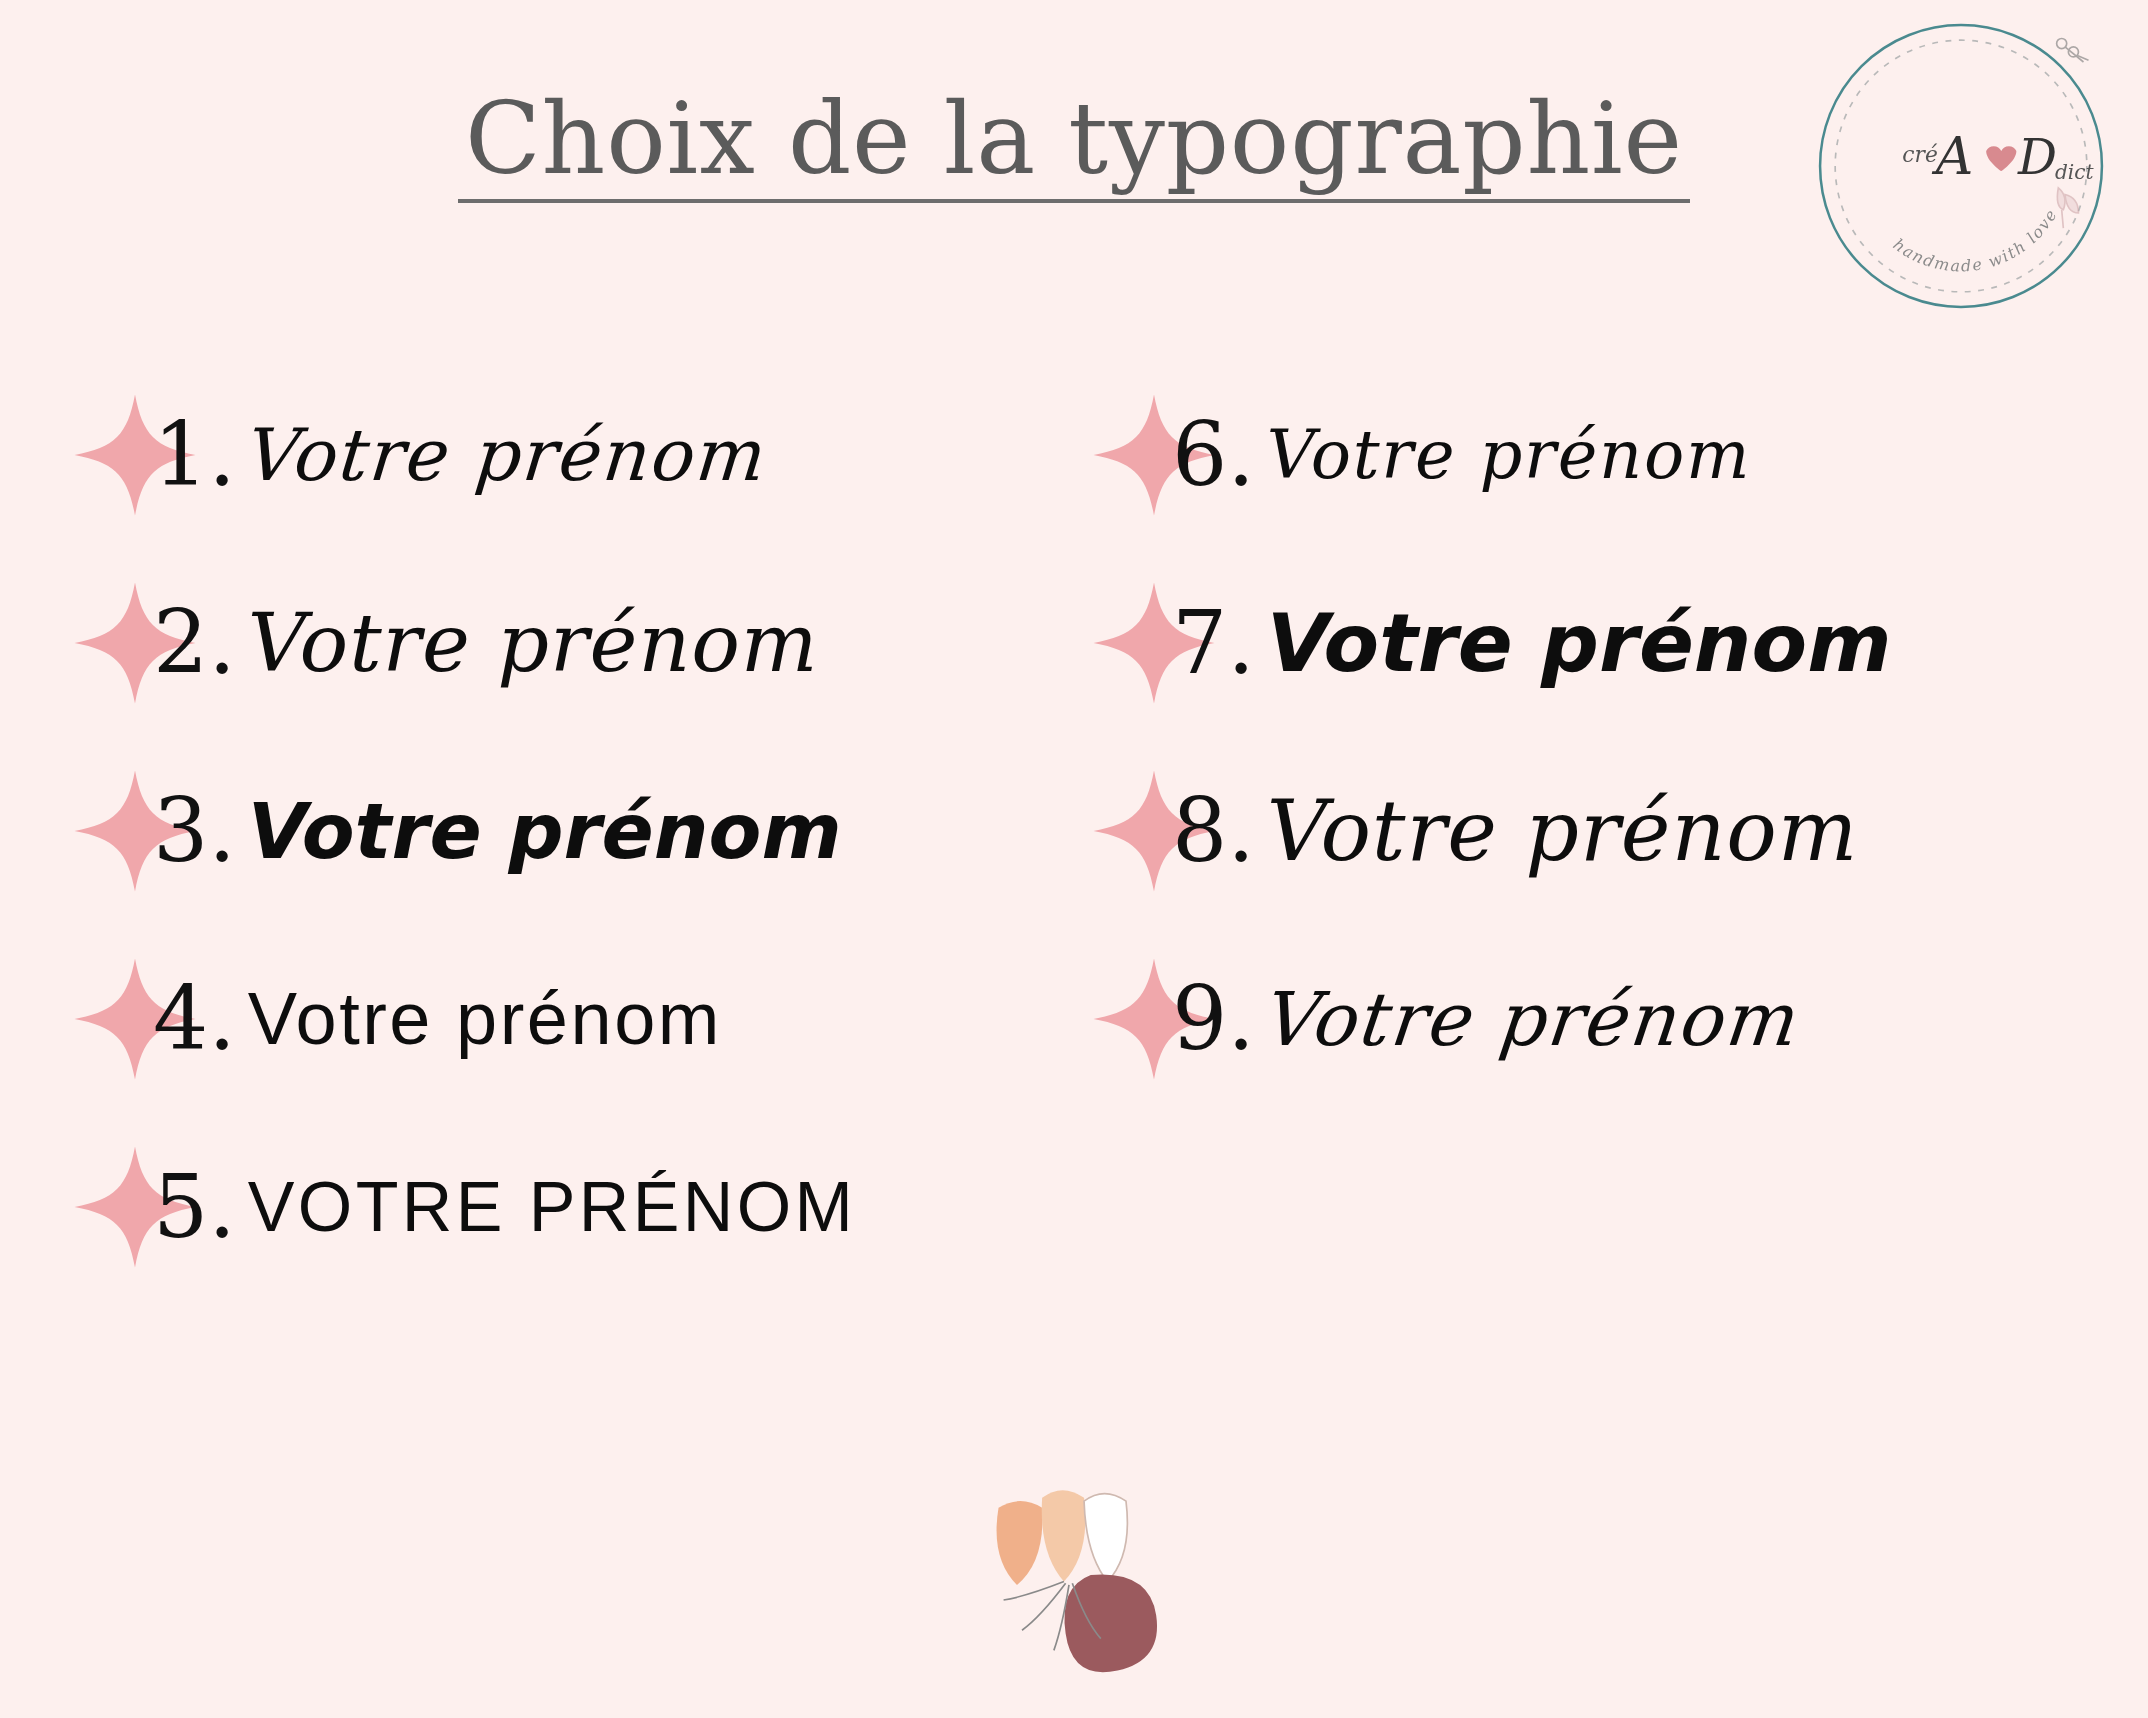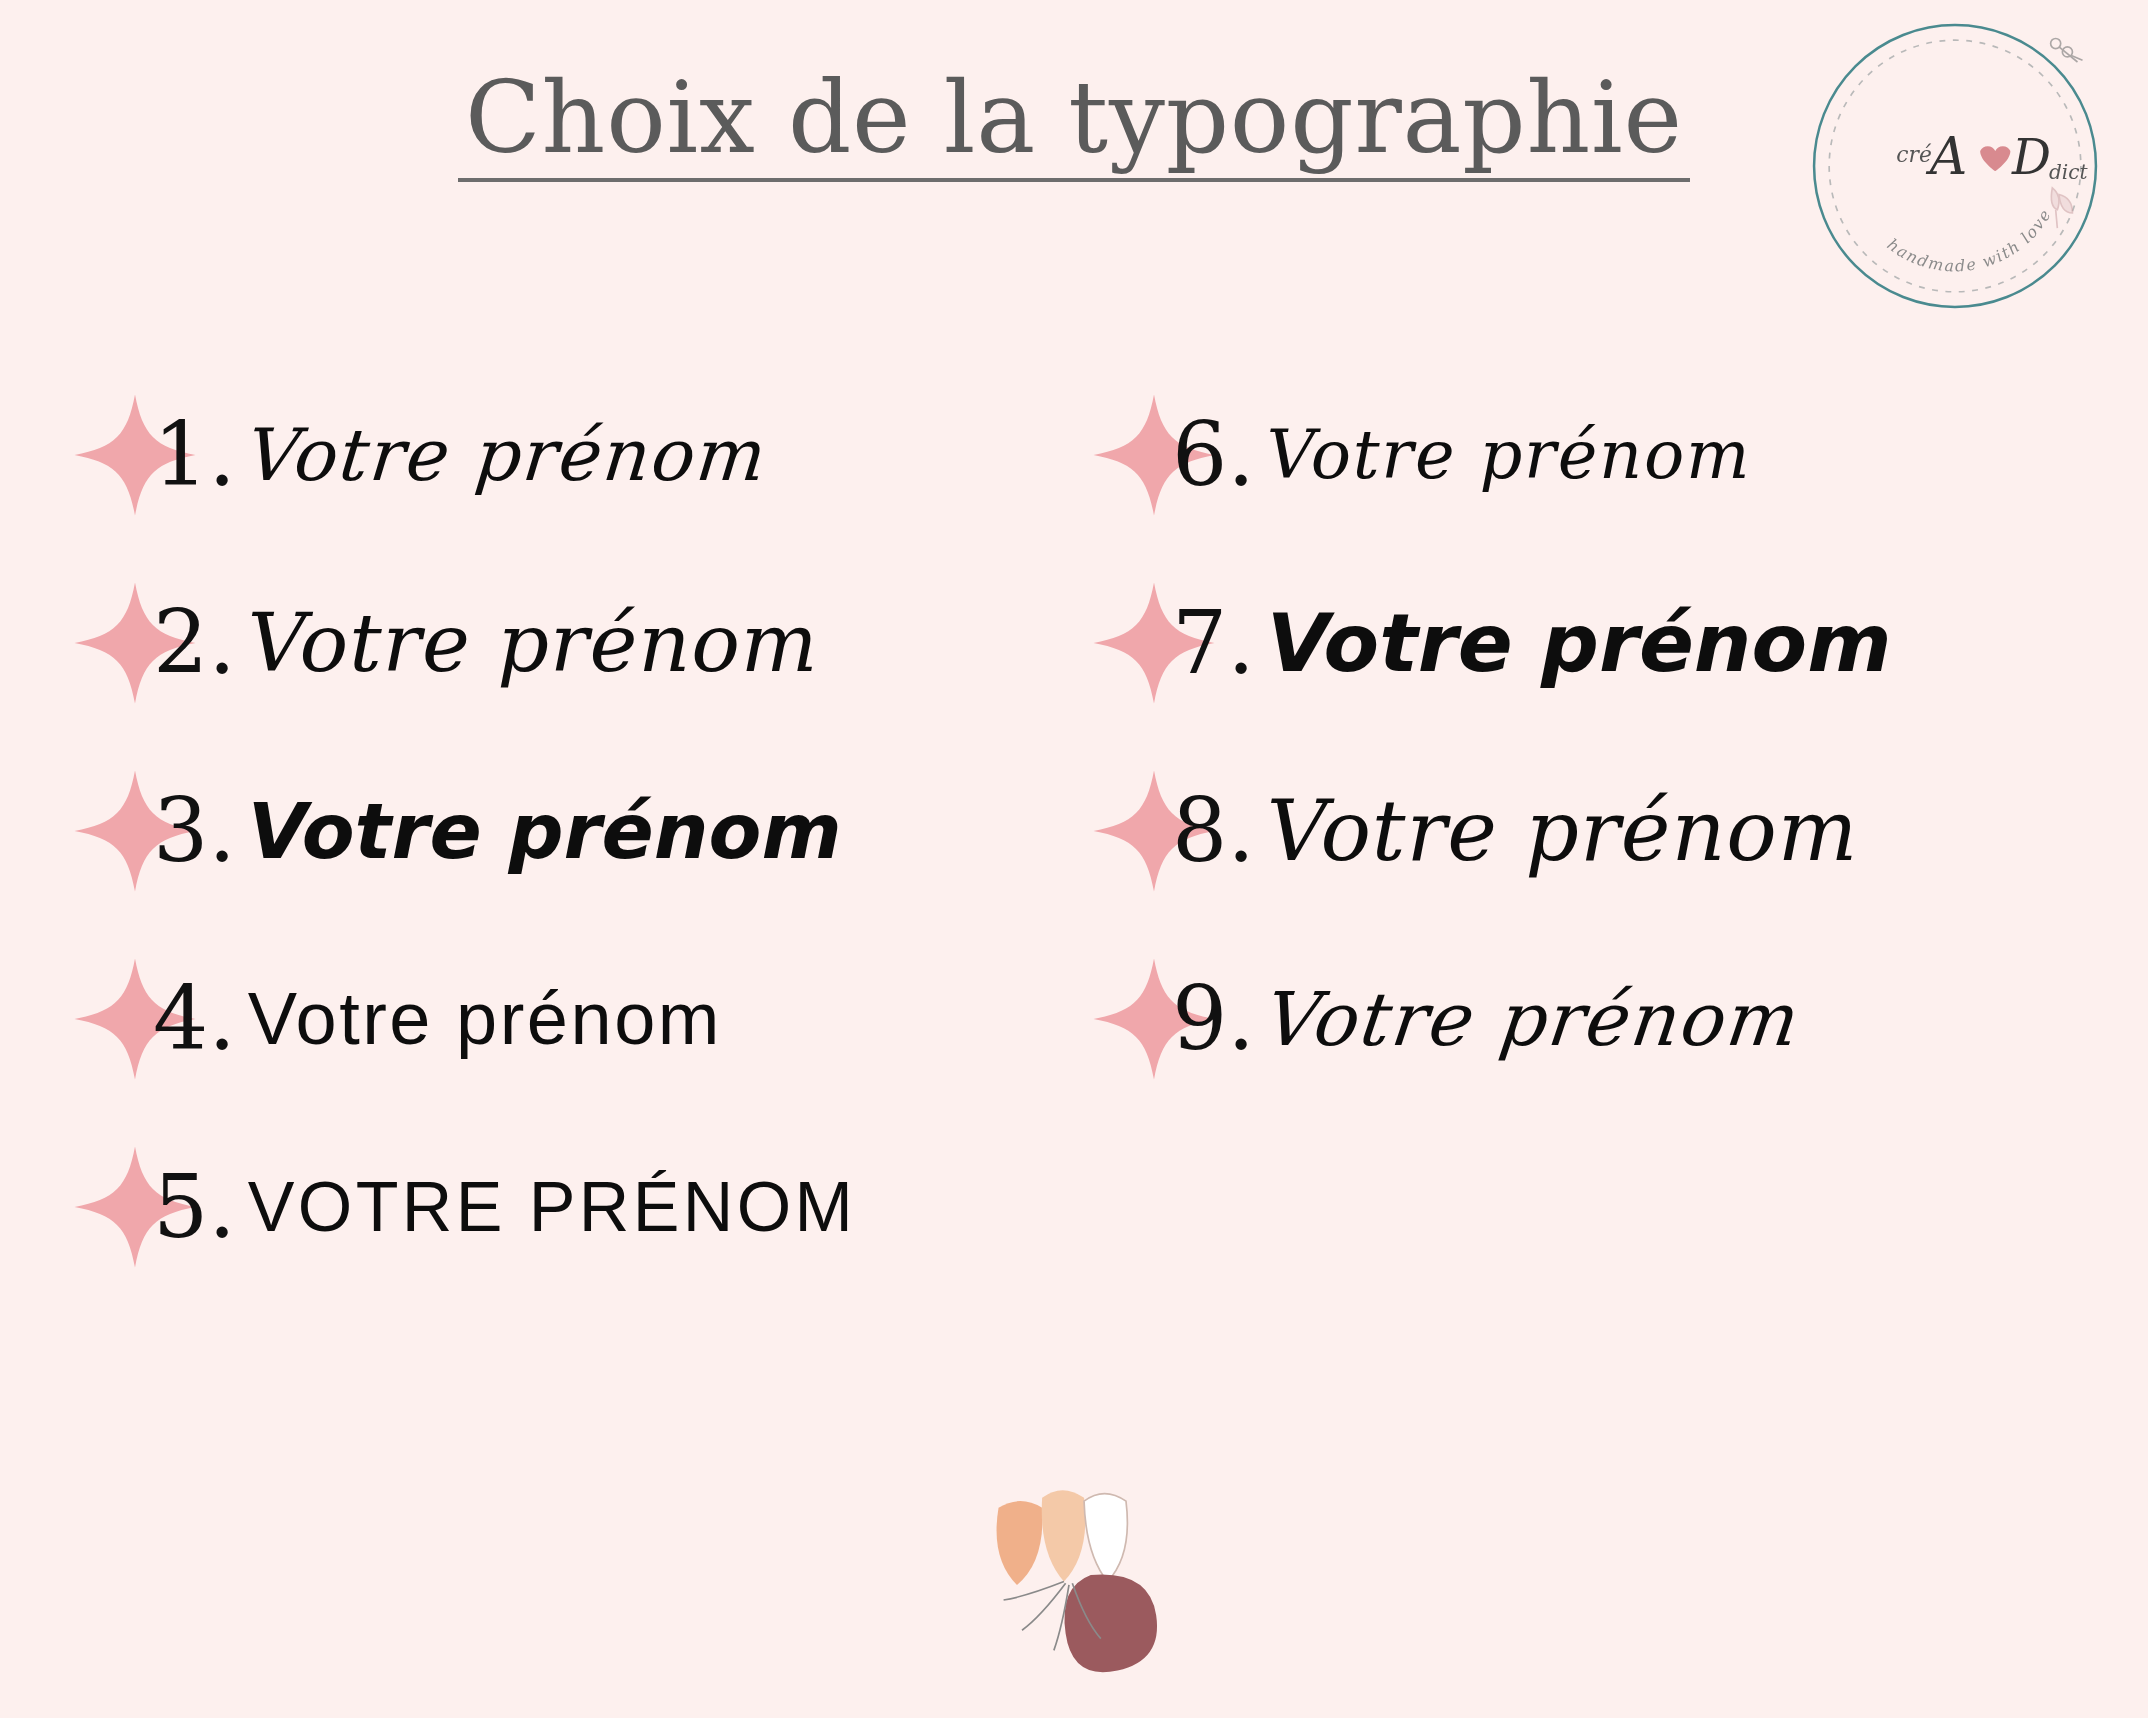--- a/index.html
+++ b/index.html
@@ -12,40 +12,40 @@
     background: #fdf0ee;
     font-family: "Liberation Sans", sans-serif;
     overflow: hidden;
     position: relative;
   }
 
   
   .title-wrap {
     width: 100%;
     text-align: center;
-    padding-top: 66px;
+    padding-top: 87px;
     box-sizing: border-box;
   }
   .title {
     display: inline-block;
     font-family: "DejaVu Serif", "Liberation Serif", serif;
     font-size: 99px;
     font-weight: 400;
     color: #5b5b5b;
     letter-spacing: 0.8px;
     border-bottom: 4.2px solid #6d6d6d;
     padding: 0 6.7px 8.4px 6.7px;
     line-height: 1.05;
   }
 
   
   .logo {
     position: absolute;
     top: 15px;
-    right: 42px;
+    right: 36px;
     width: 302px;
     height: 302px;
   }
   .logo svg { display: block; width: 100%; height: 100%; }
 
   
   .columns {
     position: absolute;
     top: 361px;
     left: 0;

